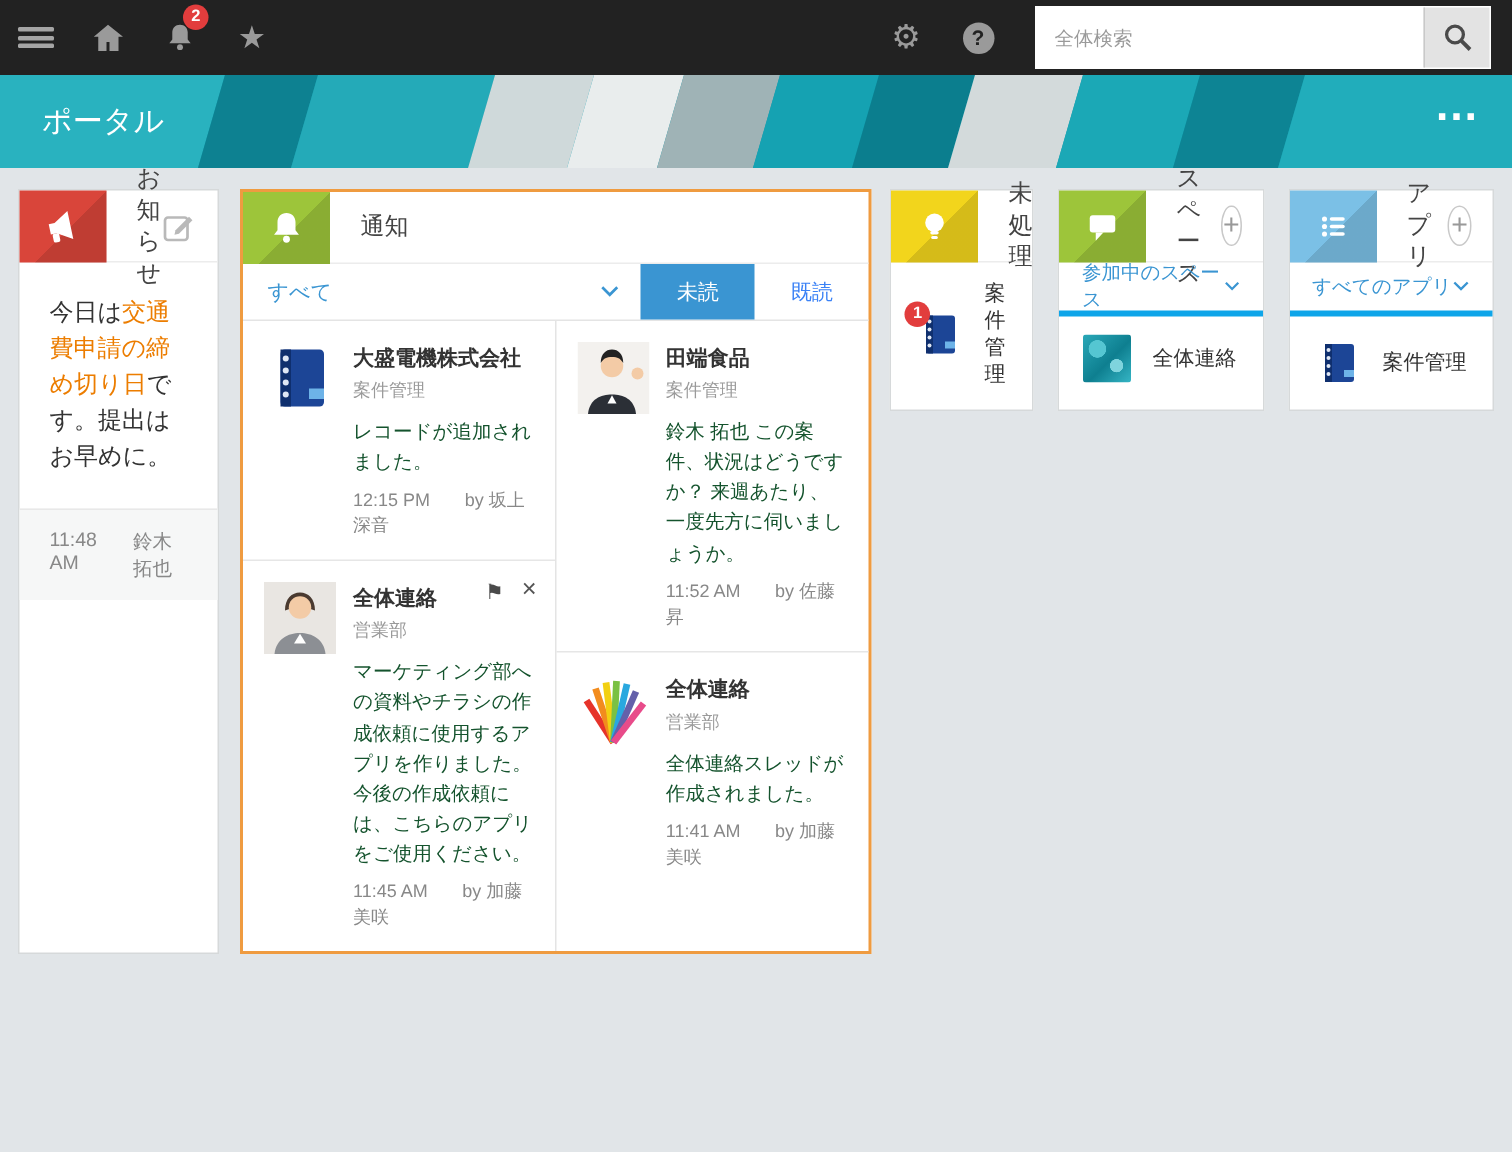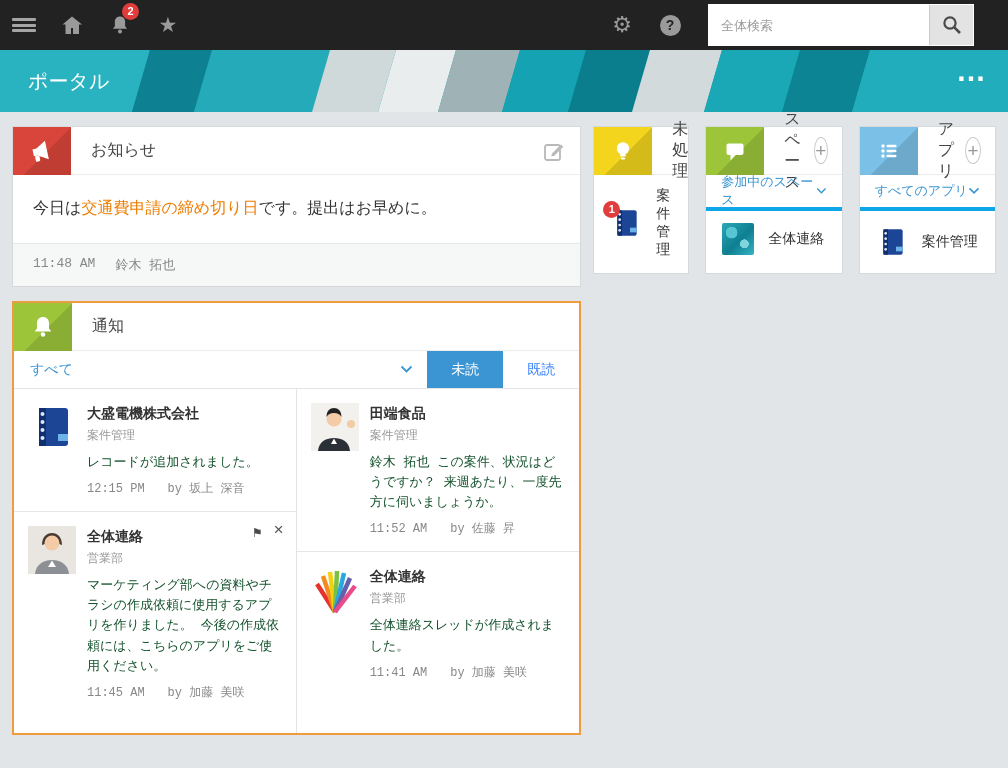--- a/index.html
+++ b/index.html
@@ -14,37 +14,37 @@
   .icon-btn { width:48px; height:50px; display:flex; align-items:center; justify-content:center;
               position:relative; cursor:pointer; color:#9a9a9a; }
   .hamburger span { display:block; width:24px; height:3px; background:#a5a5a5; margin:2.5px 0; border-radius:1px; }
   .badge { position:absolute; top:3px; left:26px; background:#e23d3d; color:#fff; border-radius:9px;
            min-width:17px; height:17px; line-height:17px; font-size:11px; text-align:center; padding:0 3px; font-weight:bold; }
   .glyph-star { font-size:21px; }
   .glyph-gear { font-size:22px; }
   .help-circle { width:21px; height:21px; border-radius:50%; background:#9a9a9a; color:#222;
                  font-weight:bold; font-size:14px; display:flex; align-items:center; justify-content:center; }
   .topbar-right { margin-left:auto; display:flex; align-items:center; }
-  .searchbox { width:266px; height:42px; background:#fff; display:flex; margin:0 34px 0 14px; border:1px solid #fff; }
+  .searchbox { width:304px; height:42px; background:#fff; display:flex; margin:0 14px 0 14px; border:1px solid #fff; }
   .searchbox input { flex:1; border:none; outline:none; padding:0 12px; font-size:13px; color:#555;
                      font-family:inherit; }
   .searchbox input::placeholder { color:#9a9a9a; }
   .search-btn { width:44px; background:#e3e3e3; border-left:1px solid #c9c9c9; display:flex;
                 align-items:center; justify-content:center; cursor:pointer; }
 
   
   .banner { height:62px; position:relative; overflow:hidden; background:#1198a9; }
   .banner svg.bg { position:absolute; inset:0; width:100%; height:100%; }
   .banner-title { position:absolute; left:28px; top:0; line-height:62px; color:#fff; font-size:20px; }
   .banner-options { position:absolute; right:20px; top:4px; color:#fff; font-size:30px; font-weight:bold;
                     letter-spacing:2px; cursor:pointer; }
 
   
   .content { display:flex; gap:12px; padding:14px 12px; align-items:flex-start; }
-  .col-left { width:586px; display:flex; flex-direction:column; gap:14px;font-family:Liberation Mono, monospace; }
+  .col-left { width:586px; display:flex; flex-direction:row; gap:14px; }
   .col-right { flex:1; display:flex; flex-direction:row; gap:16px; }
 
   .widget { background:#fff; border:1px solid #d6d9da; }
   .widget-header { display:flex; align-items:center; height:48px; border-bottom:1px solid #ececec; }
   .widget-icon { width:58px; height:48px; flex:none; display:flex; align-items:center; justify-content:center;
                  background-image:linear-gradient(135deg, rgba(0,0,0,0) 55%, rgba(0,0,0,.12) 55%); }
   .widget-title { margin-left:20px; font-size:16px; color:#444; }
   .plus-btn { margin-left:auto; margin-right:14px; width:27px; height:27px; border:1px solid #c9c9c9;
               border-radius:50%; background:#fff; color:#999; font-size:19px; line-height:1;
               display:flex; align-items:center; justify-content:center; cursor:pointer; }

